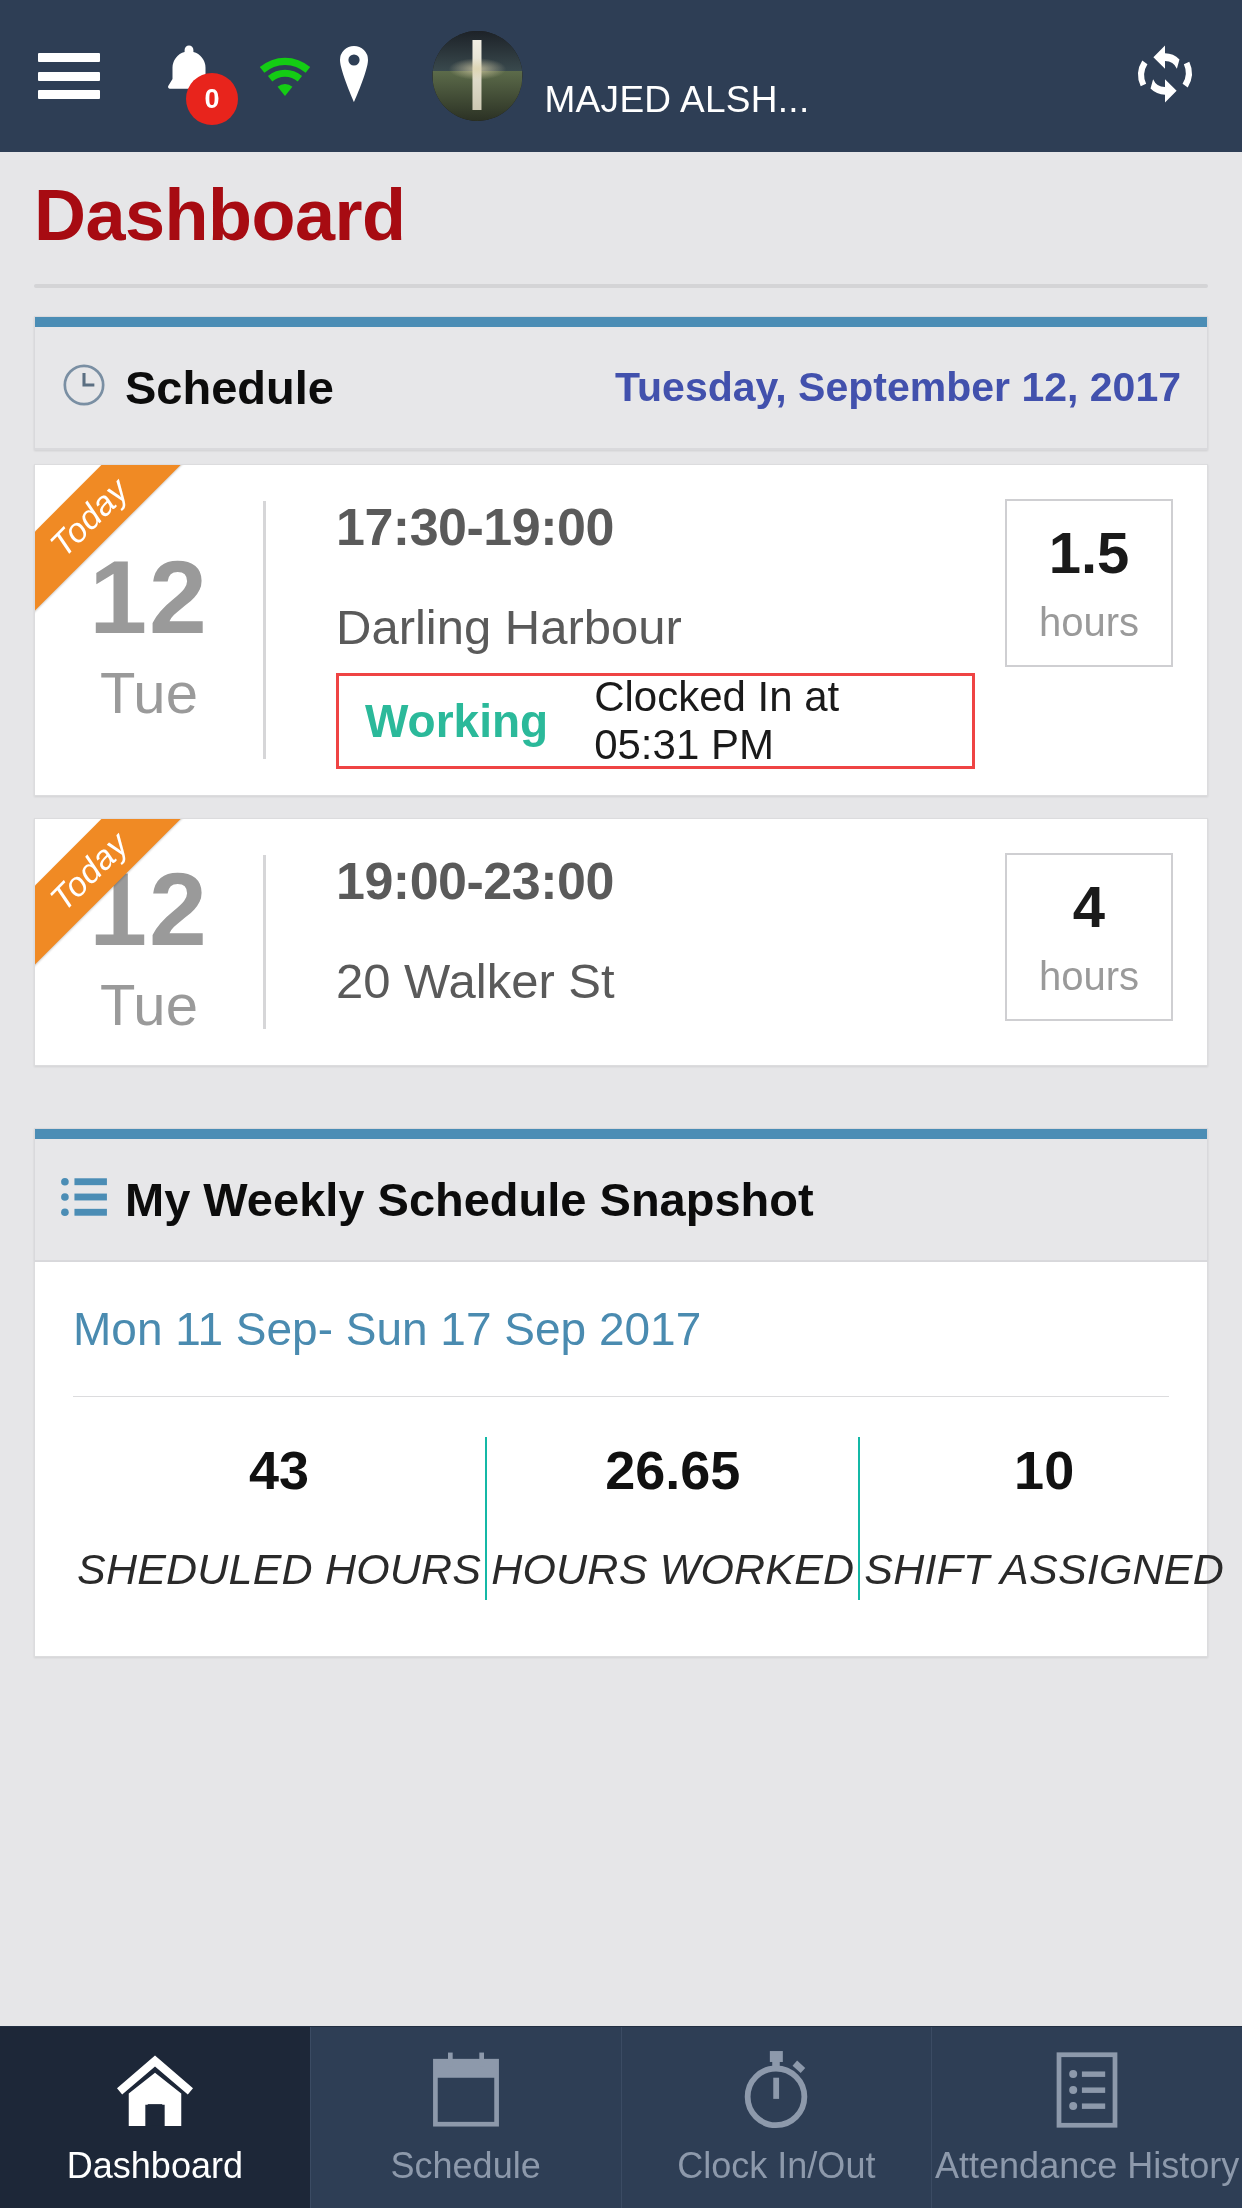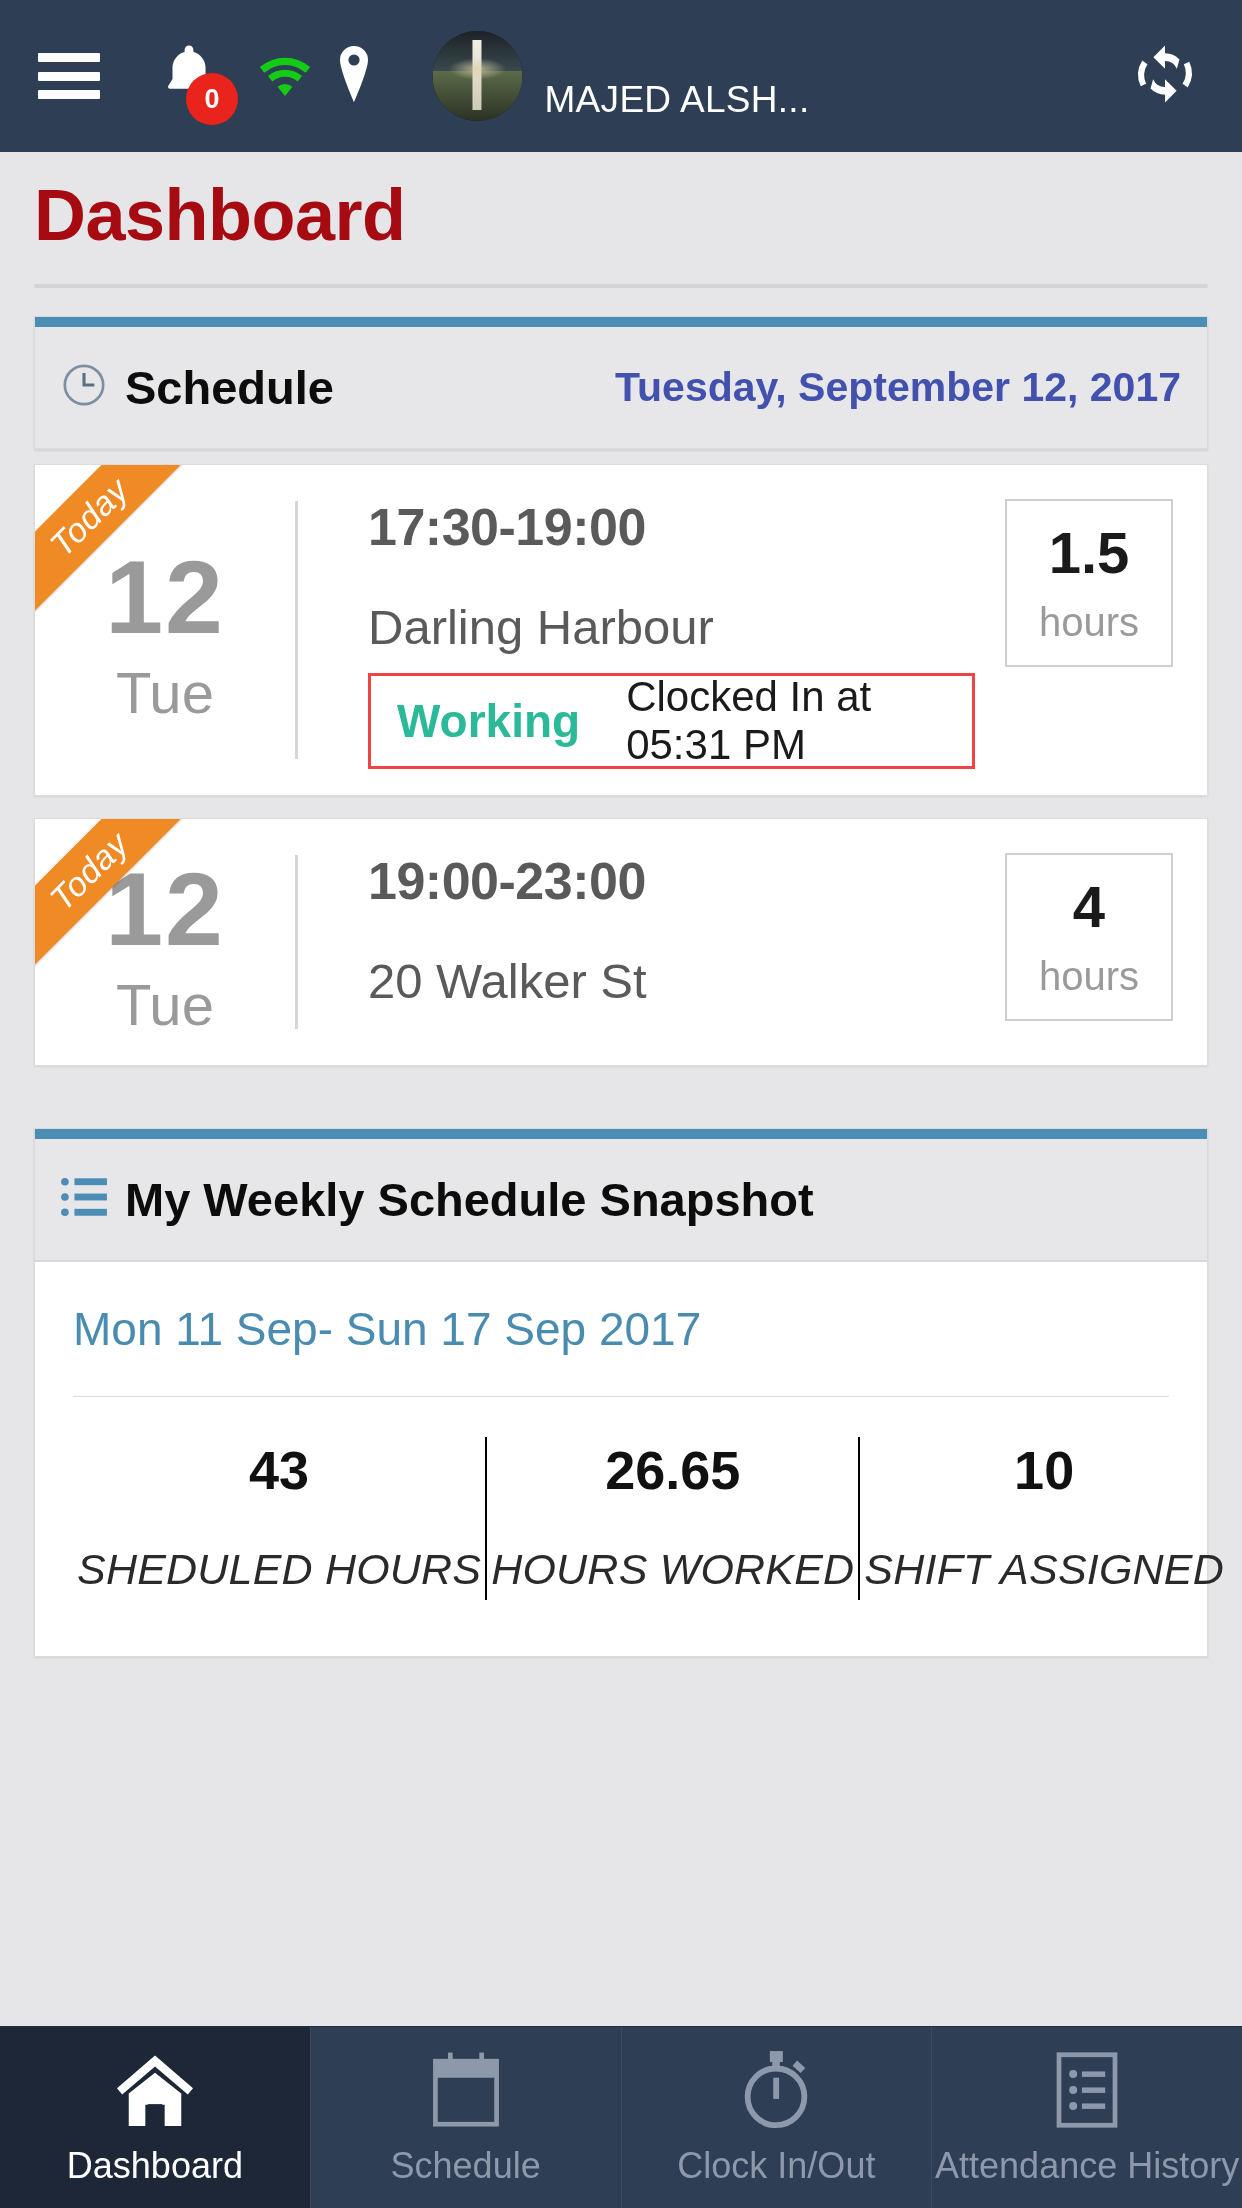--- a/index.html
+++ b/index.html
@@ -210,21 +210,21 @@
     justify-content: center;
     color: #ffffff;
     font-size: 34px;
     font-style: italic;
     letter-spacing: .5px;
     z-index: 3;
     box-shadow: 0 1px 2px rgba(0,0,0,.18);
   }
 
   .date-col {
-    width: 260px;
+    width: 228px;
     flex-shrink: 0;
     display: flex;
     flex-direction: column;
     align-items: center;
     justify-content: center;
     color: #9a9a9a;
     padding-top: 16px;
   }
   .date-day {
     font-size: 104px;
@@ -331,21 +331,21 @@
     padding: 40px 0 56px 0;
   }
   .stat {
     flex: 1;
     display: flex;
     flex-direction: column;
     align-items: center;
     justify-content: flex-start;
     padding: 6px 4px;
   }
-  .stat + .stat { border-left: 2px solid #000000; align-items: center; }
+  .stat + .stat { border-left: 2px solid #14b8a6; align-items: center; }
   .stat-value {
     font-size: 54px;
     font-weight: bold;
     color: #111111;
     line-height: 1;
   }
   .stat-label {
     font-size: 43px;
     color: #2a2a2a;
     margin-top: 48px;

